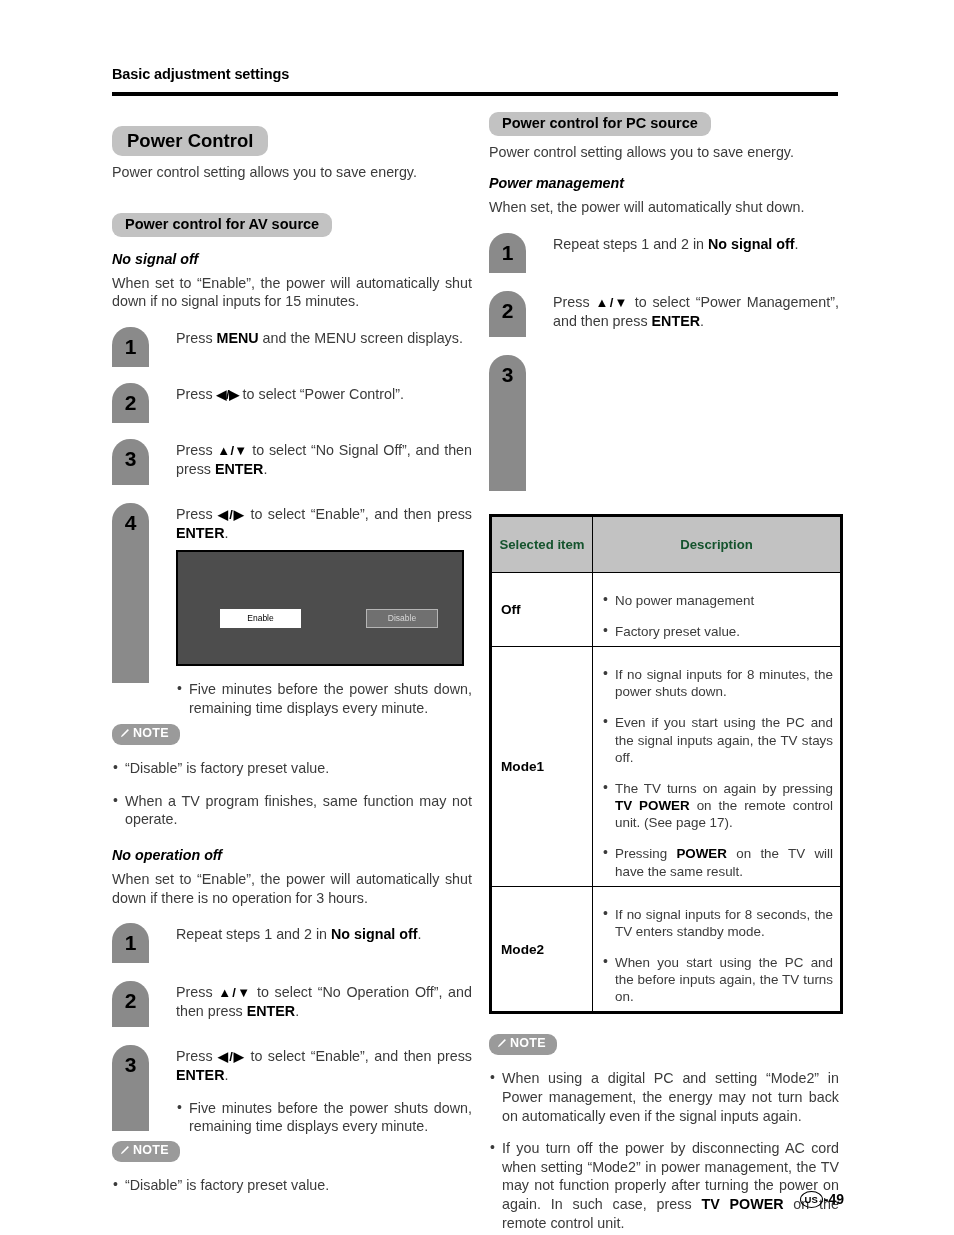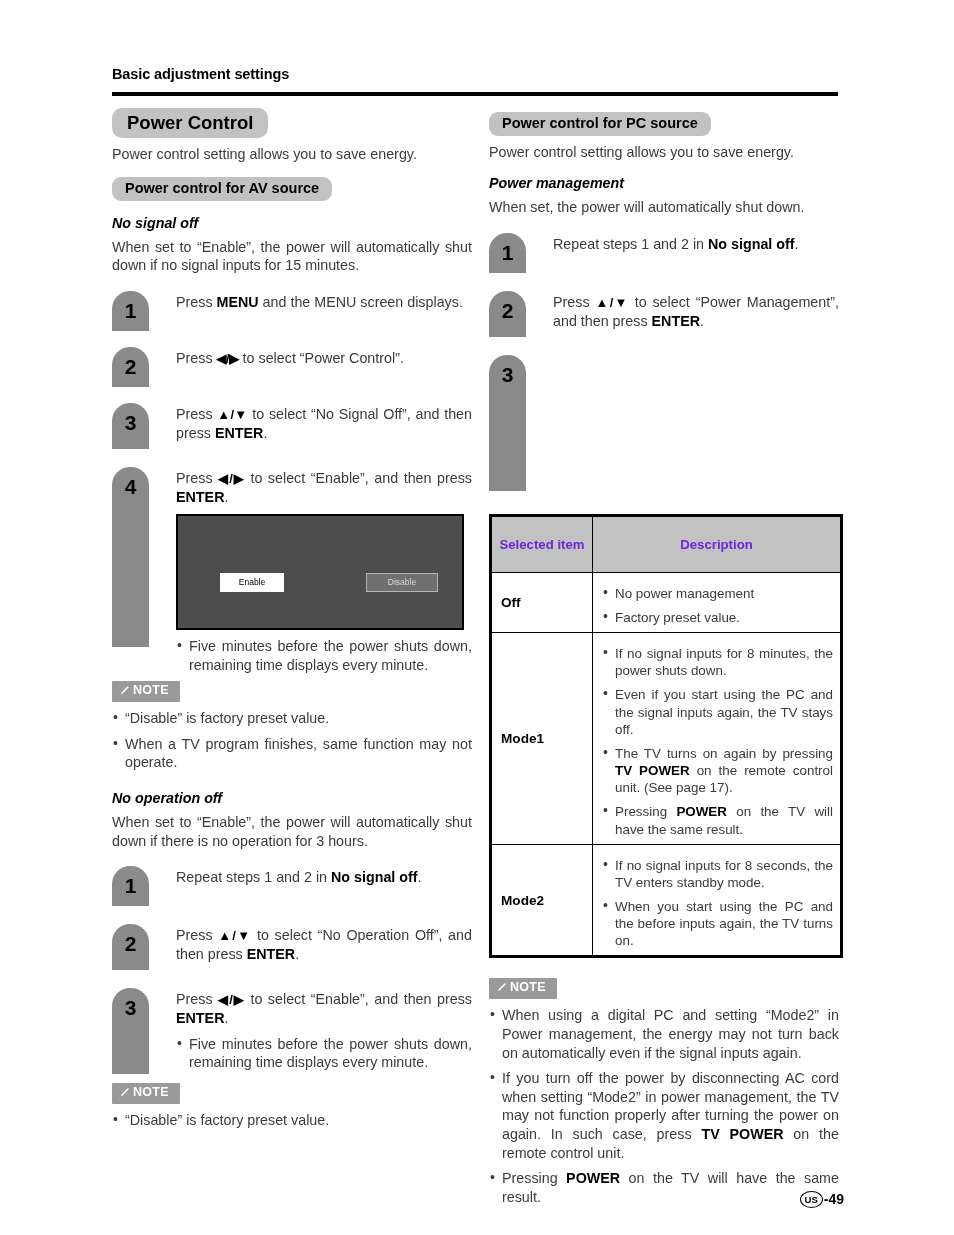--- a/index.html
+++ b/index.html
@@ -58,20 +58,21 @@
 
   
   .pill {
     display: inline-block;
     background: #c2c2c2;
     border-radius: 9px;
     color: #000000;
     font-weight: bold;
     padding: 3px 13px 4px 13px;
     line-height: 1.15;
+    margin-top: 18px;
   }
   .pill-main { font-size: 18.5px; padding: 4px 15px 5px 15px; border-radius: 10px; }
   .pill-sub  { font-size: 14.5px; }
 
   
   .para {
     font-size: 14.3px;
     line-height: 1.30;
     color: #3b3b3b;
     margin: 7px 0 0 0;
@@ -151,39 +152,39 @@
   }
 
   
   .bullets { margin: 0; padding: 0; list-style: none; }
   .bullets li {
     position: relative;
     padding-left: 13px;
     font-size: 14.3px;
     line-height: 1.30;
     color: #3b3b3b;
-    margin-top: 7px;
+    margin-top: 14px;
     text-align: justify;
   }
   .bullets li:before {
     content: "\2022";
     position: absolute;
     left: 1px;
     top: -1px;
     font-size: 14px;
     color: #3b3b3b;
   }
   .bullets.small li { font-size: 13.4px; line-height: 1.28; }
 
   
   .note-badge {
     display: inline-block;
     background: #9a9a9a;
     color: #ffffff;
-    border-radius: 1px;
+    border-radius: 9px;
     font-size: 12.5px;
     font-weight: bold;
     padding: 2px 11px 3px 7px;
     letter-spacing: 0.3px;
   }
   .note-badge .pen {
     display: inline-block;
     vertical-align: -2px;
     margin-right: 3px;
   }
@@ -197,21 +198,21 @@
     margin-top: 13px;
     table-layout: fixed;
   }
   table.desc th, table.desc td {
     border: 1px solid #000000;
     vertical-align: middle;
     padding: 6px 8px;
   }
   table.desc thead th {
     background: #c2c2c2;
-    color: #6d28d9;
+    color: #14532d;
     font-size: 13.2px;
     font-weight: bold;
     text-align: center;
     padding: 20px 4px;
   }
   table.desc td.item {
     font-size: 13.6px;
     font-weight: bold;
     color: #000000;
     text-align: left;
@@ -291,21 +292,21 @@
       </div>
     </div>
 
     
     <div class="step" style="margin-top:8px;min-height:190px">
       <div class="badge badge-h180">4</div>
       <div class="step-body">
         <div class="step-text"><span>Press </span><span class="bold arrows">◀/▶</span><span> to select “Enable”, and then press </span><span class="bold">ENTER</span><span>.</span></div>
 
         <div class="tvscreen" style="width:288px;height:116px;margin-top:8px">
-          <div class="osd-btn osd-sel" style="left:42px;top:57px;width:64px">Enable</div>
+          <div class="osd-btn osd-sel" style="left:42px;top:57px;width:81px">Enable</div>
           <div class="osd-btn osd-unsel" style="left:188px;top:57px;width:72px">Disable</div>
         </div>
 
         <ul class="bullets" style="margin-top:4px">
           <li>Five minutes before the power shuts down, remaining time displays every minute.</li>
         </ul>
       </div>
     </div>
 
     

